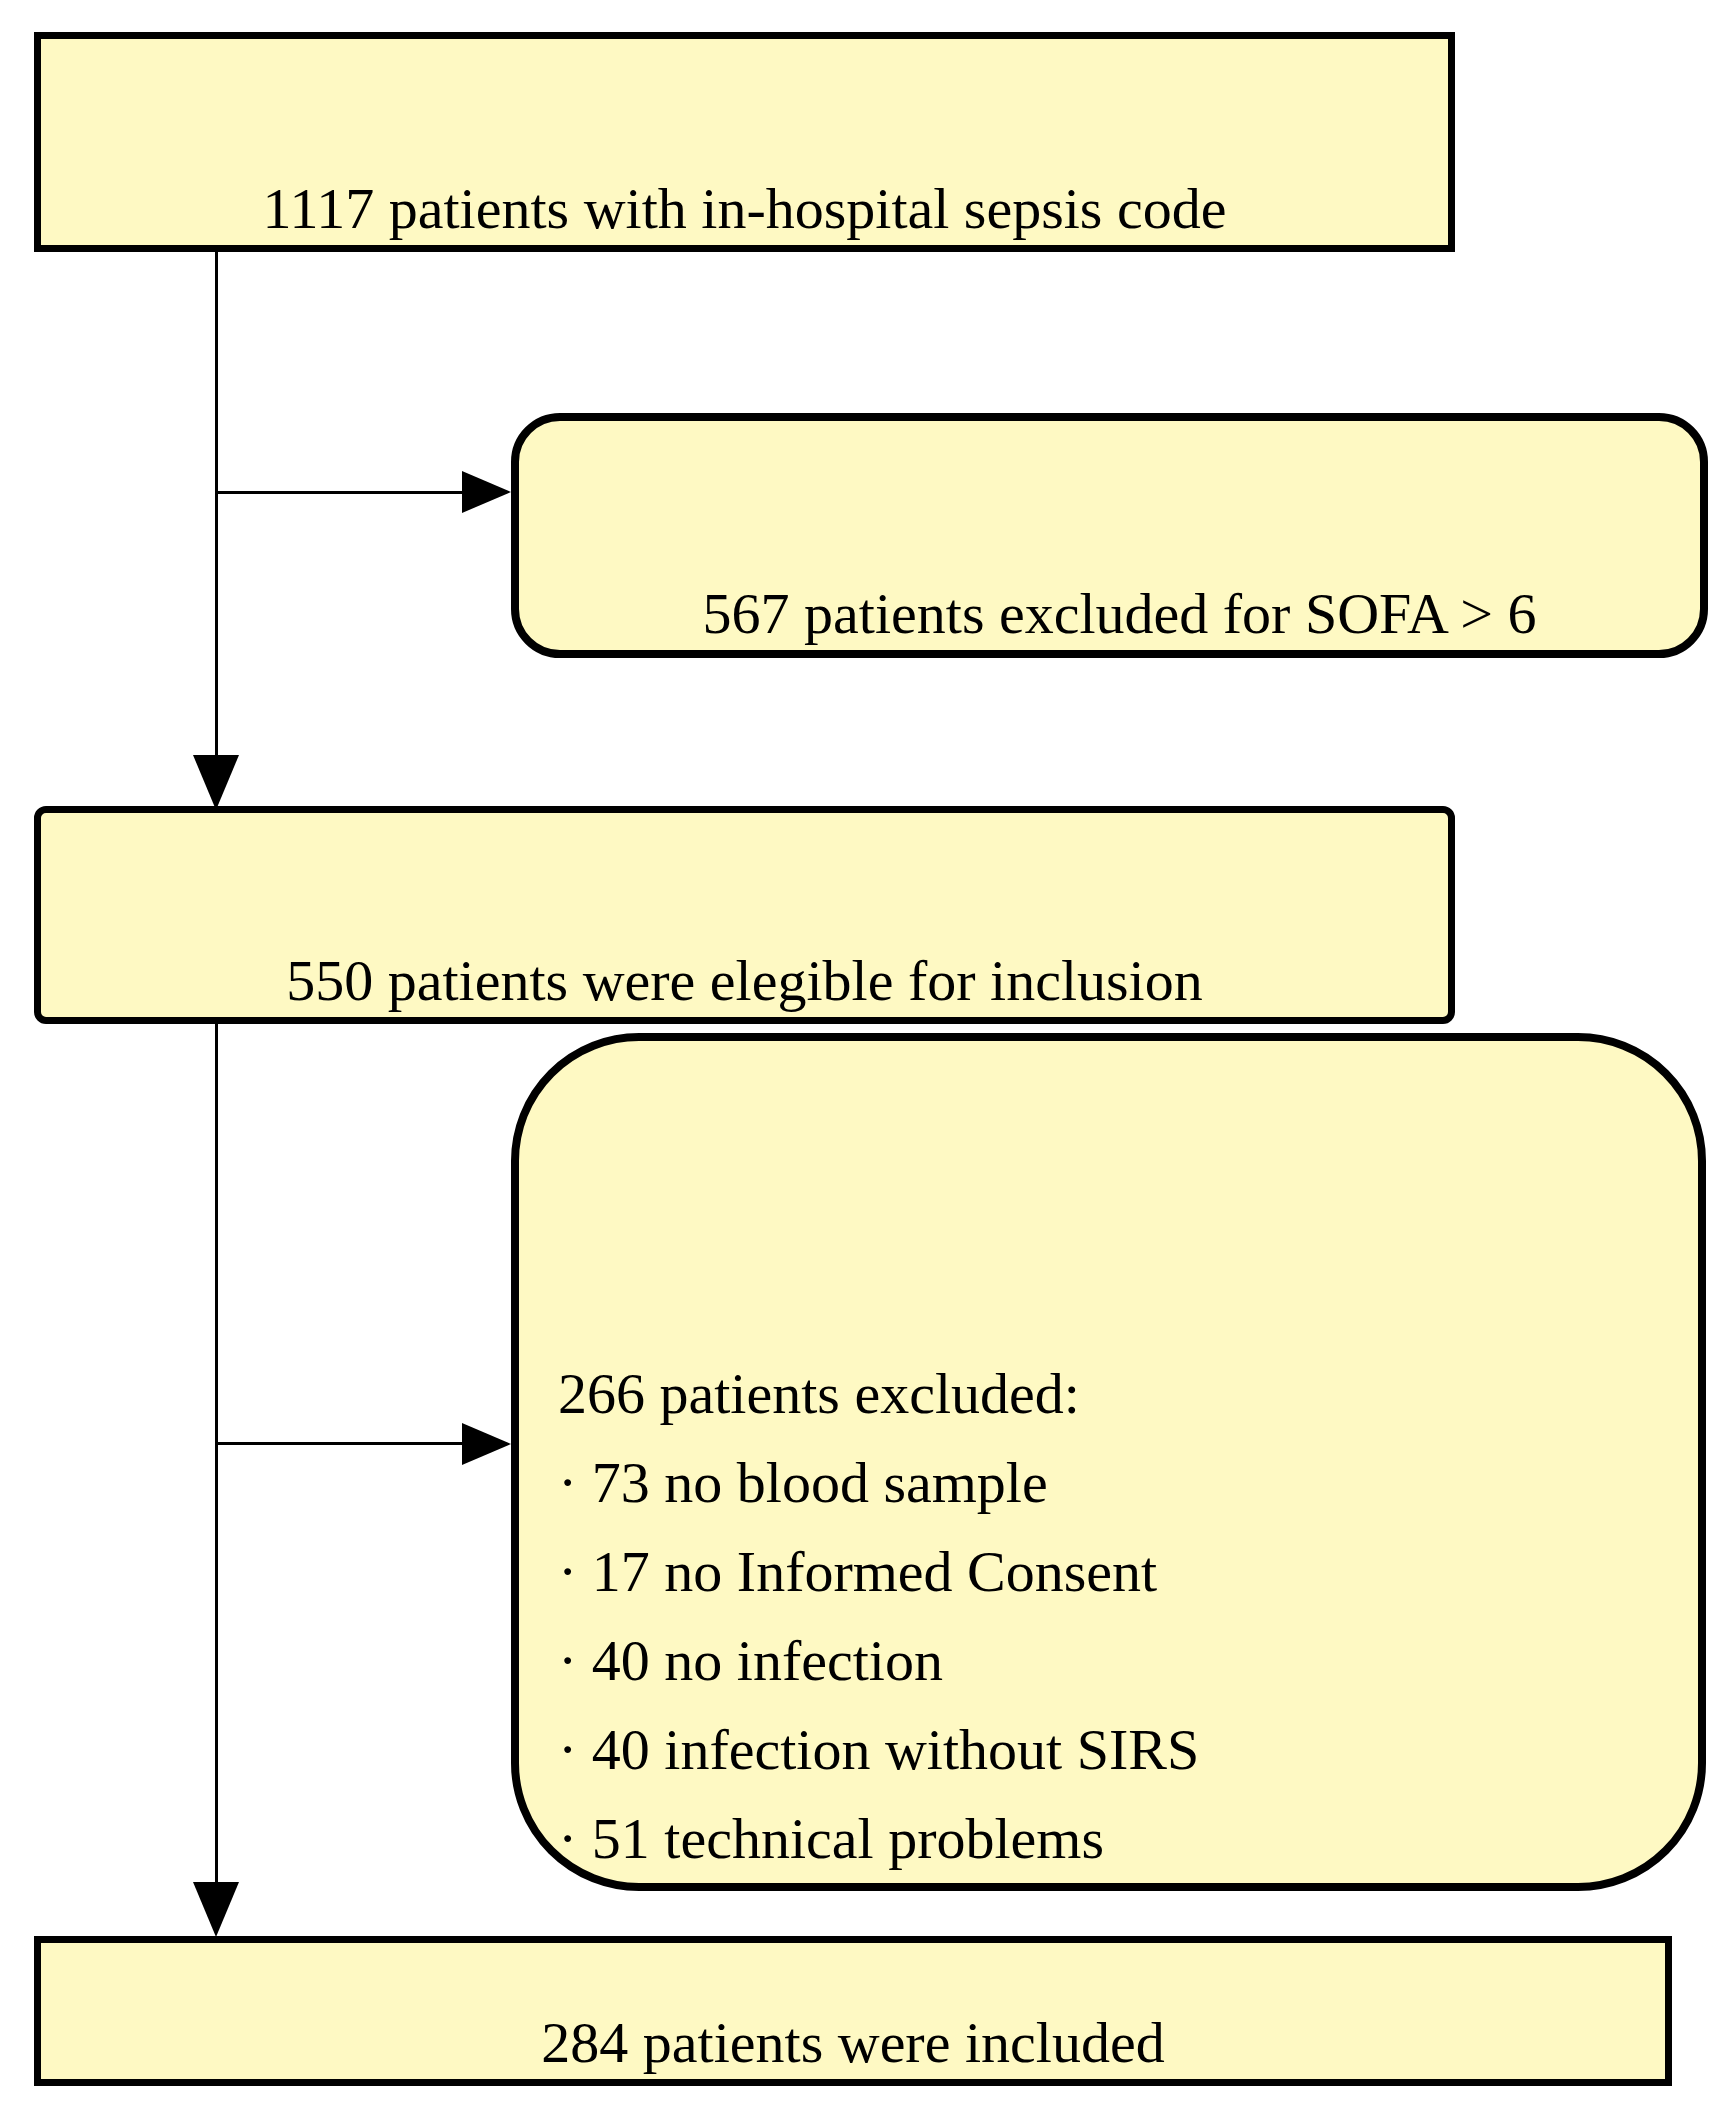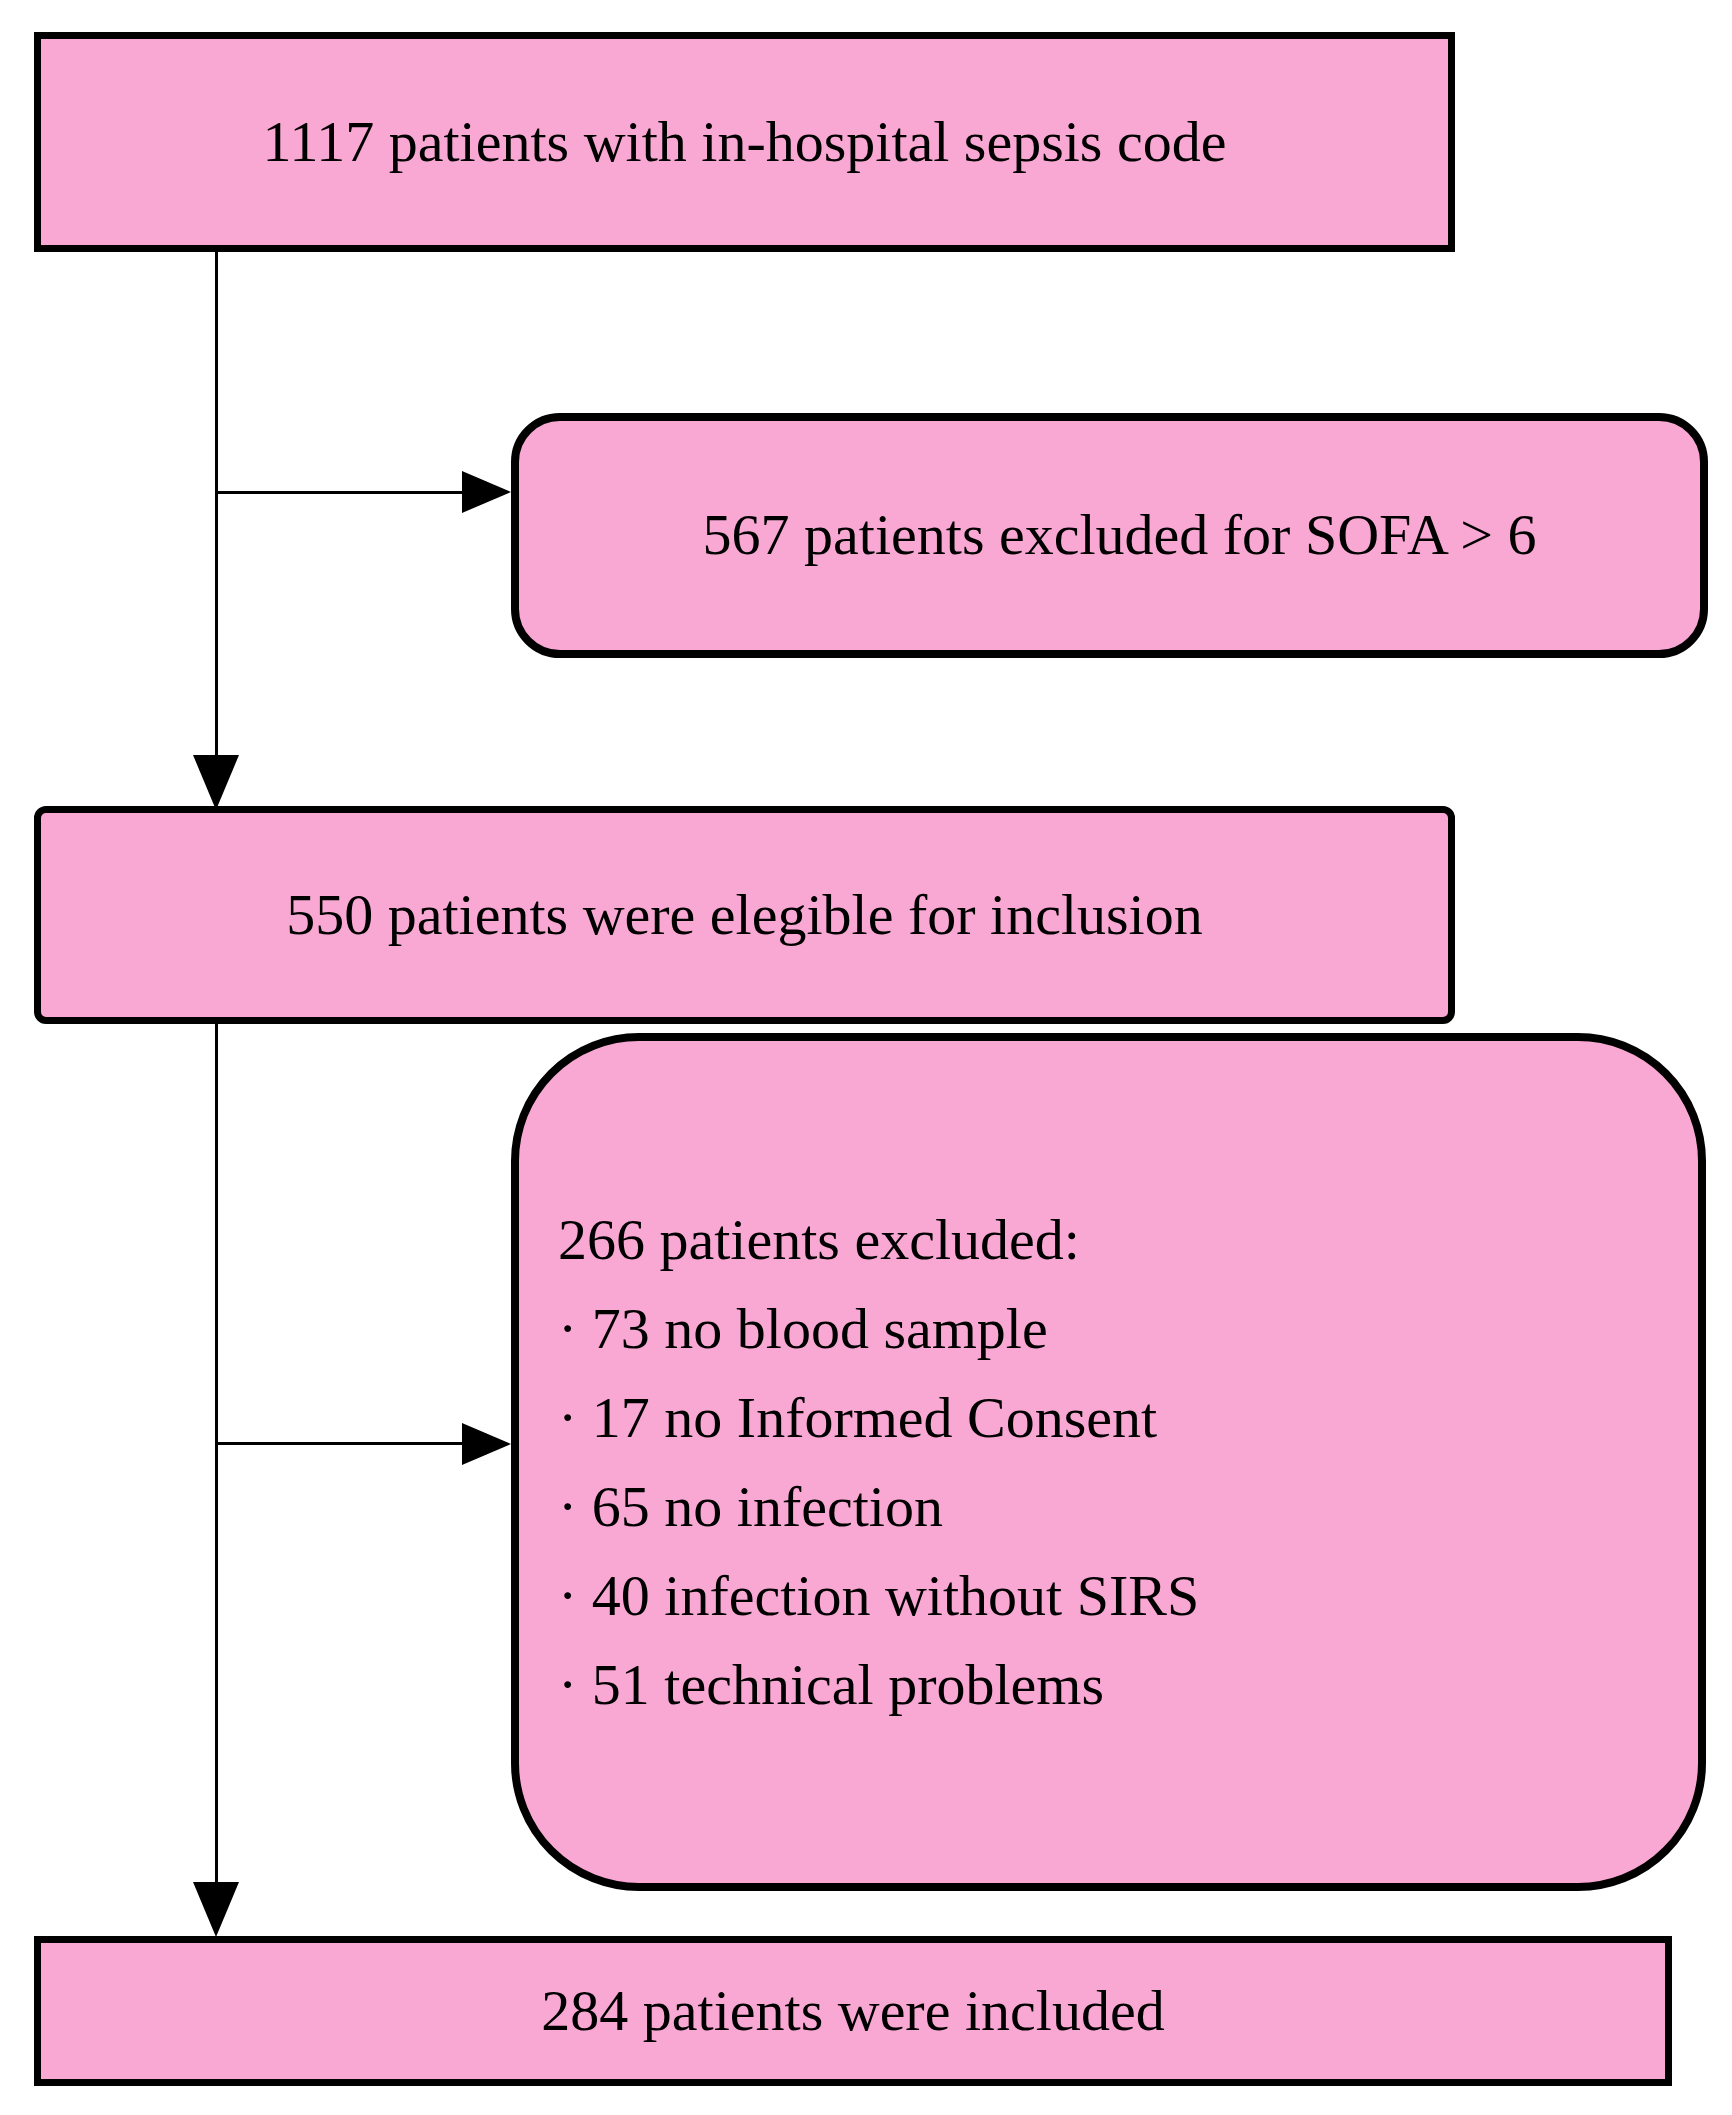--- a/index.html
+++ b/index.html
@@ -7,24 +7,24 @@
     position:relative;
     width:1733px;
     height:2115px;
     background:#ffffff;
     font-family:"Liberation Serif","DejaVu Serif",serif;
     color:#000000;
   }
   .node{
     position:absolute;
     box-sizing:border-box;
-    background:#f9a8d4;
+    background:#fef9c3;
     border:7.7px solid #000000;
     display:flex;
-    align-items:center;
+    align-items:flex-end;
     justify-content:center;
     text-align:center;
     font-size:58px;
     line-height:1.25;
   }
   .rounded{border-width:8.5px;}
   .node-1{left:34px;top:32px;width:1421px;height:220px;}
   .node-2{left:511px;top:413px;width:1197px;height:245px;border-radius:49px;padding-left:20px;}
   .node-3{left:34px;top:806px;width:1421px;height:218px;border-radius:12px;}
   .node-4{
@@ -73,21 +73,21 @@
   <div class="line vline vline-2"></div>
   <div class="line hline hline-2"></div>
   <div class="arrowhead arrow-right-2"></div>
   <div class="arrowhead arrow-down-2"></div>
 
   <div class="node rounded node-4">
     <span class="excl-list">
       <span class="excl-line">266 patients excluded:</span>
       <span class="excl-line">· 73 no blood sample</span>
       <span class="excl-line">· 17 no Informed Consent</span>
-      <span class="excl-line">· 65 no infection</span>
+      <span class="excl-line">· 40 no infection</span>
       <span class="excl-line">· 40 infection without SIRS</span>
       <span class="excl-line">· 51 technical problems</span>
     </span>
   </div>
 
   <div class="node node-5">
     <span>284 patients were included</span>
   </div>
 
 </div>

